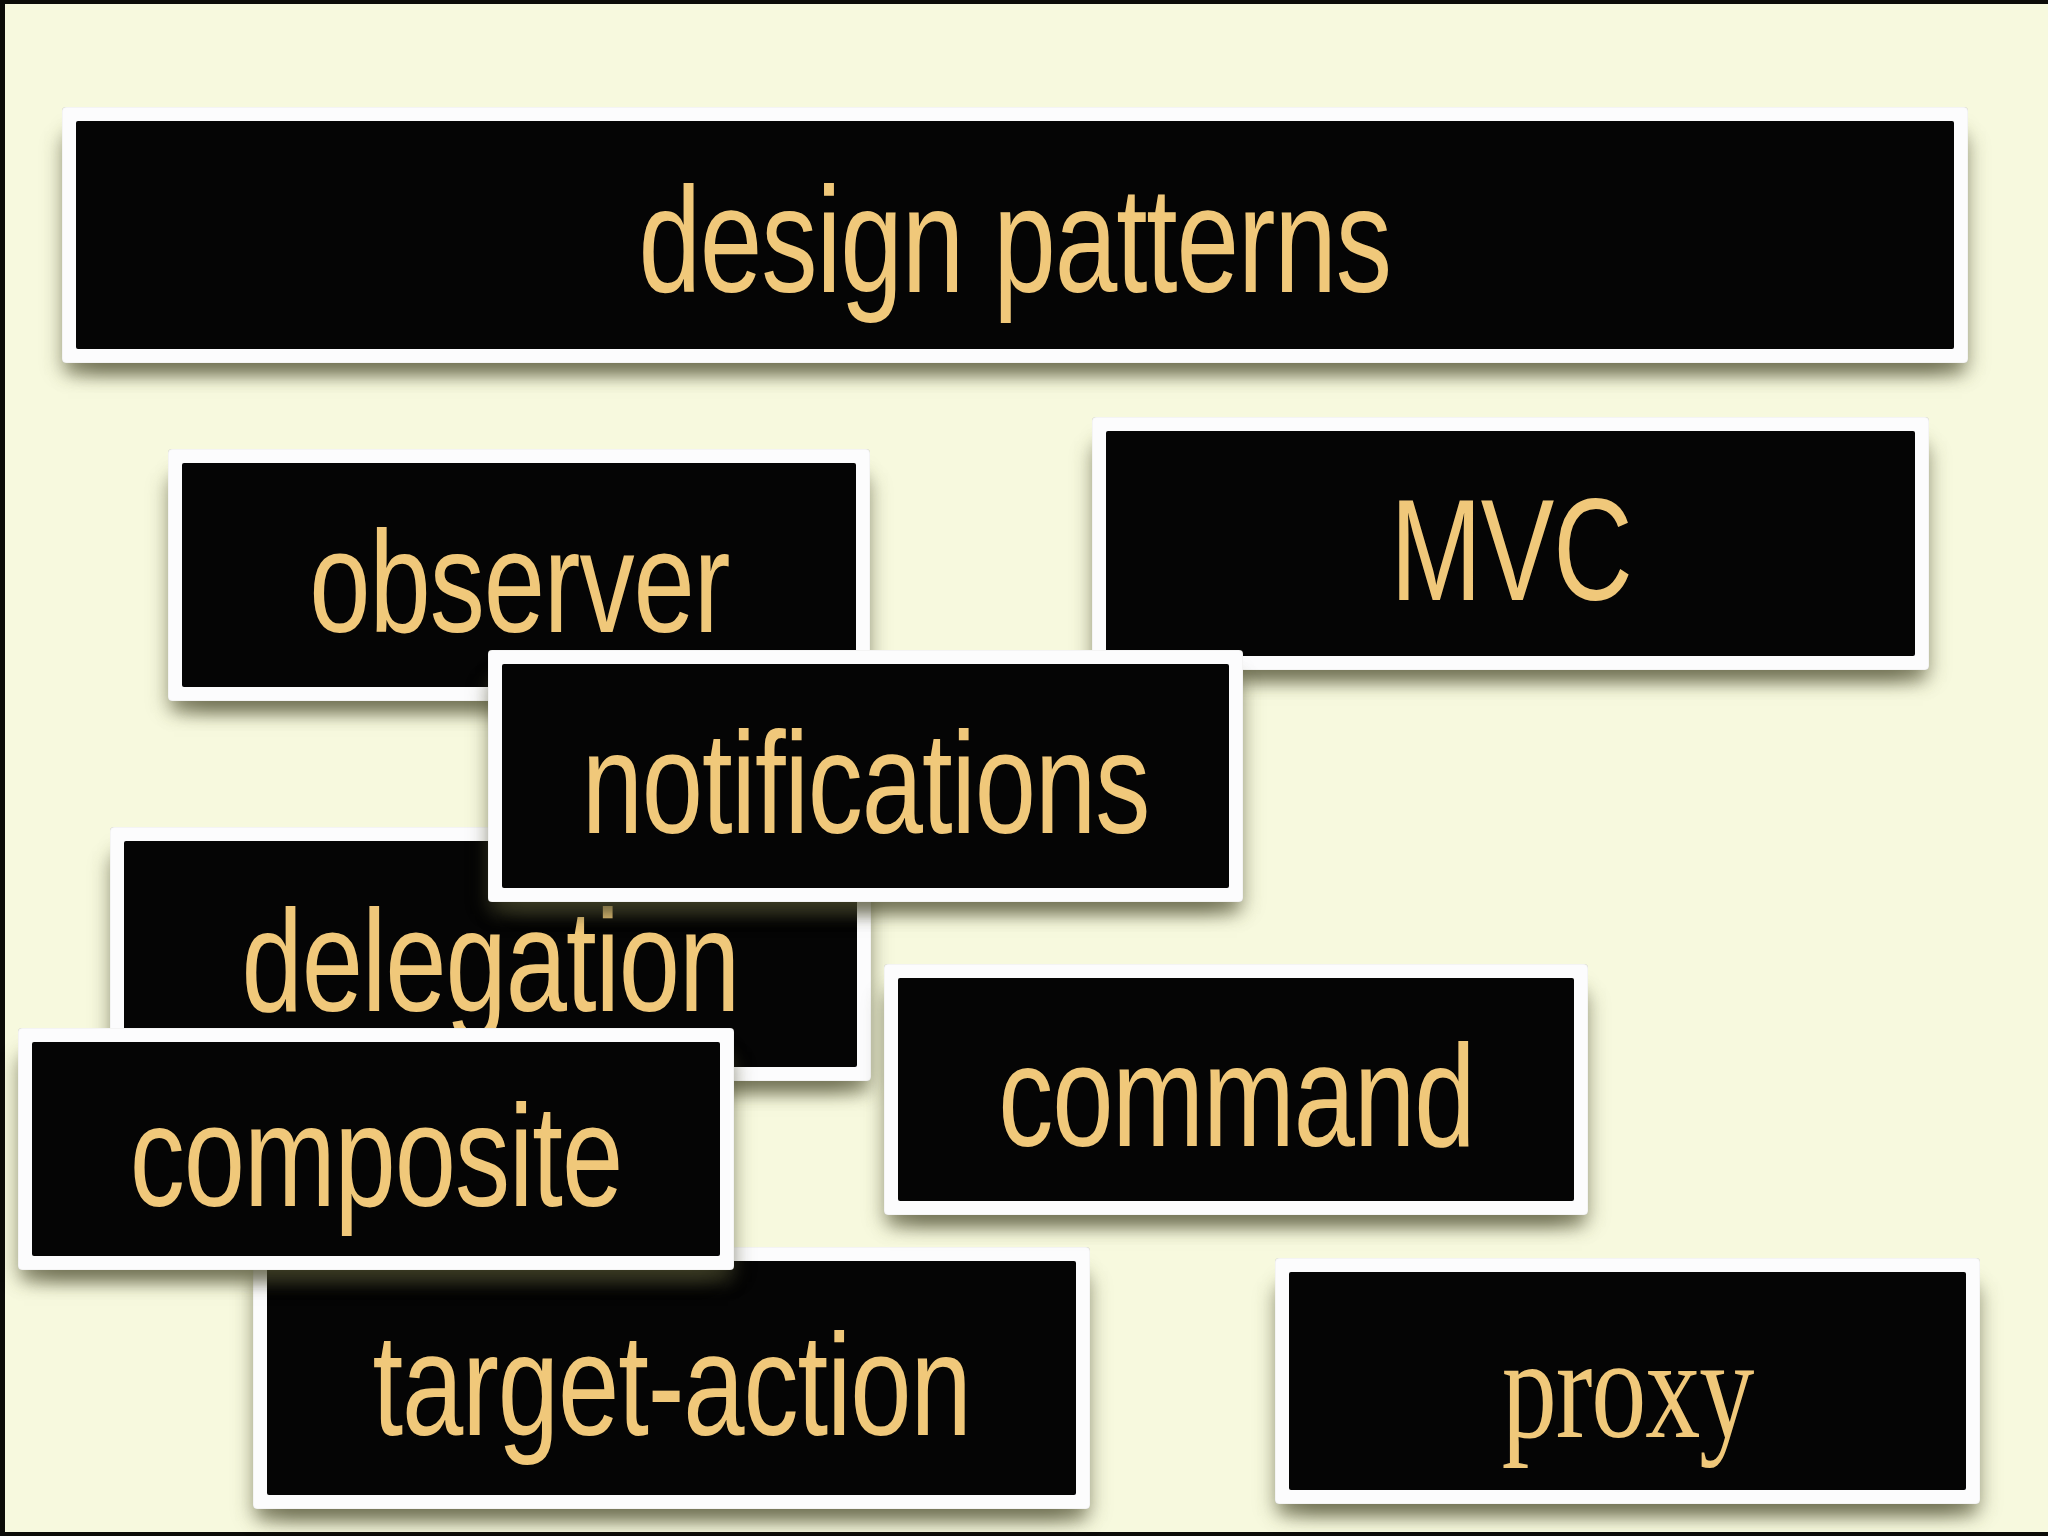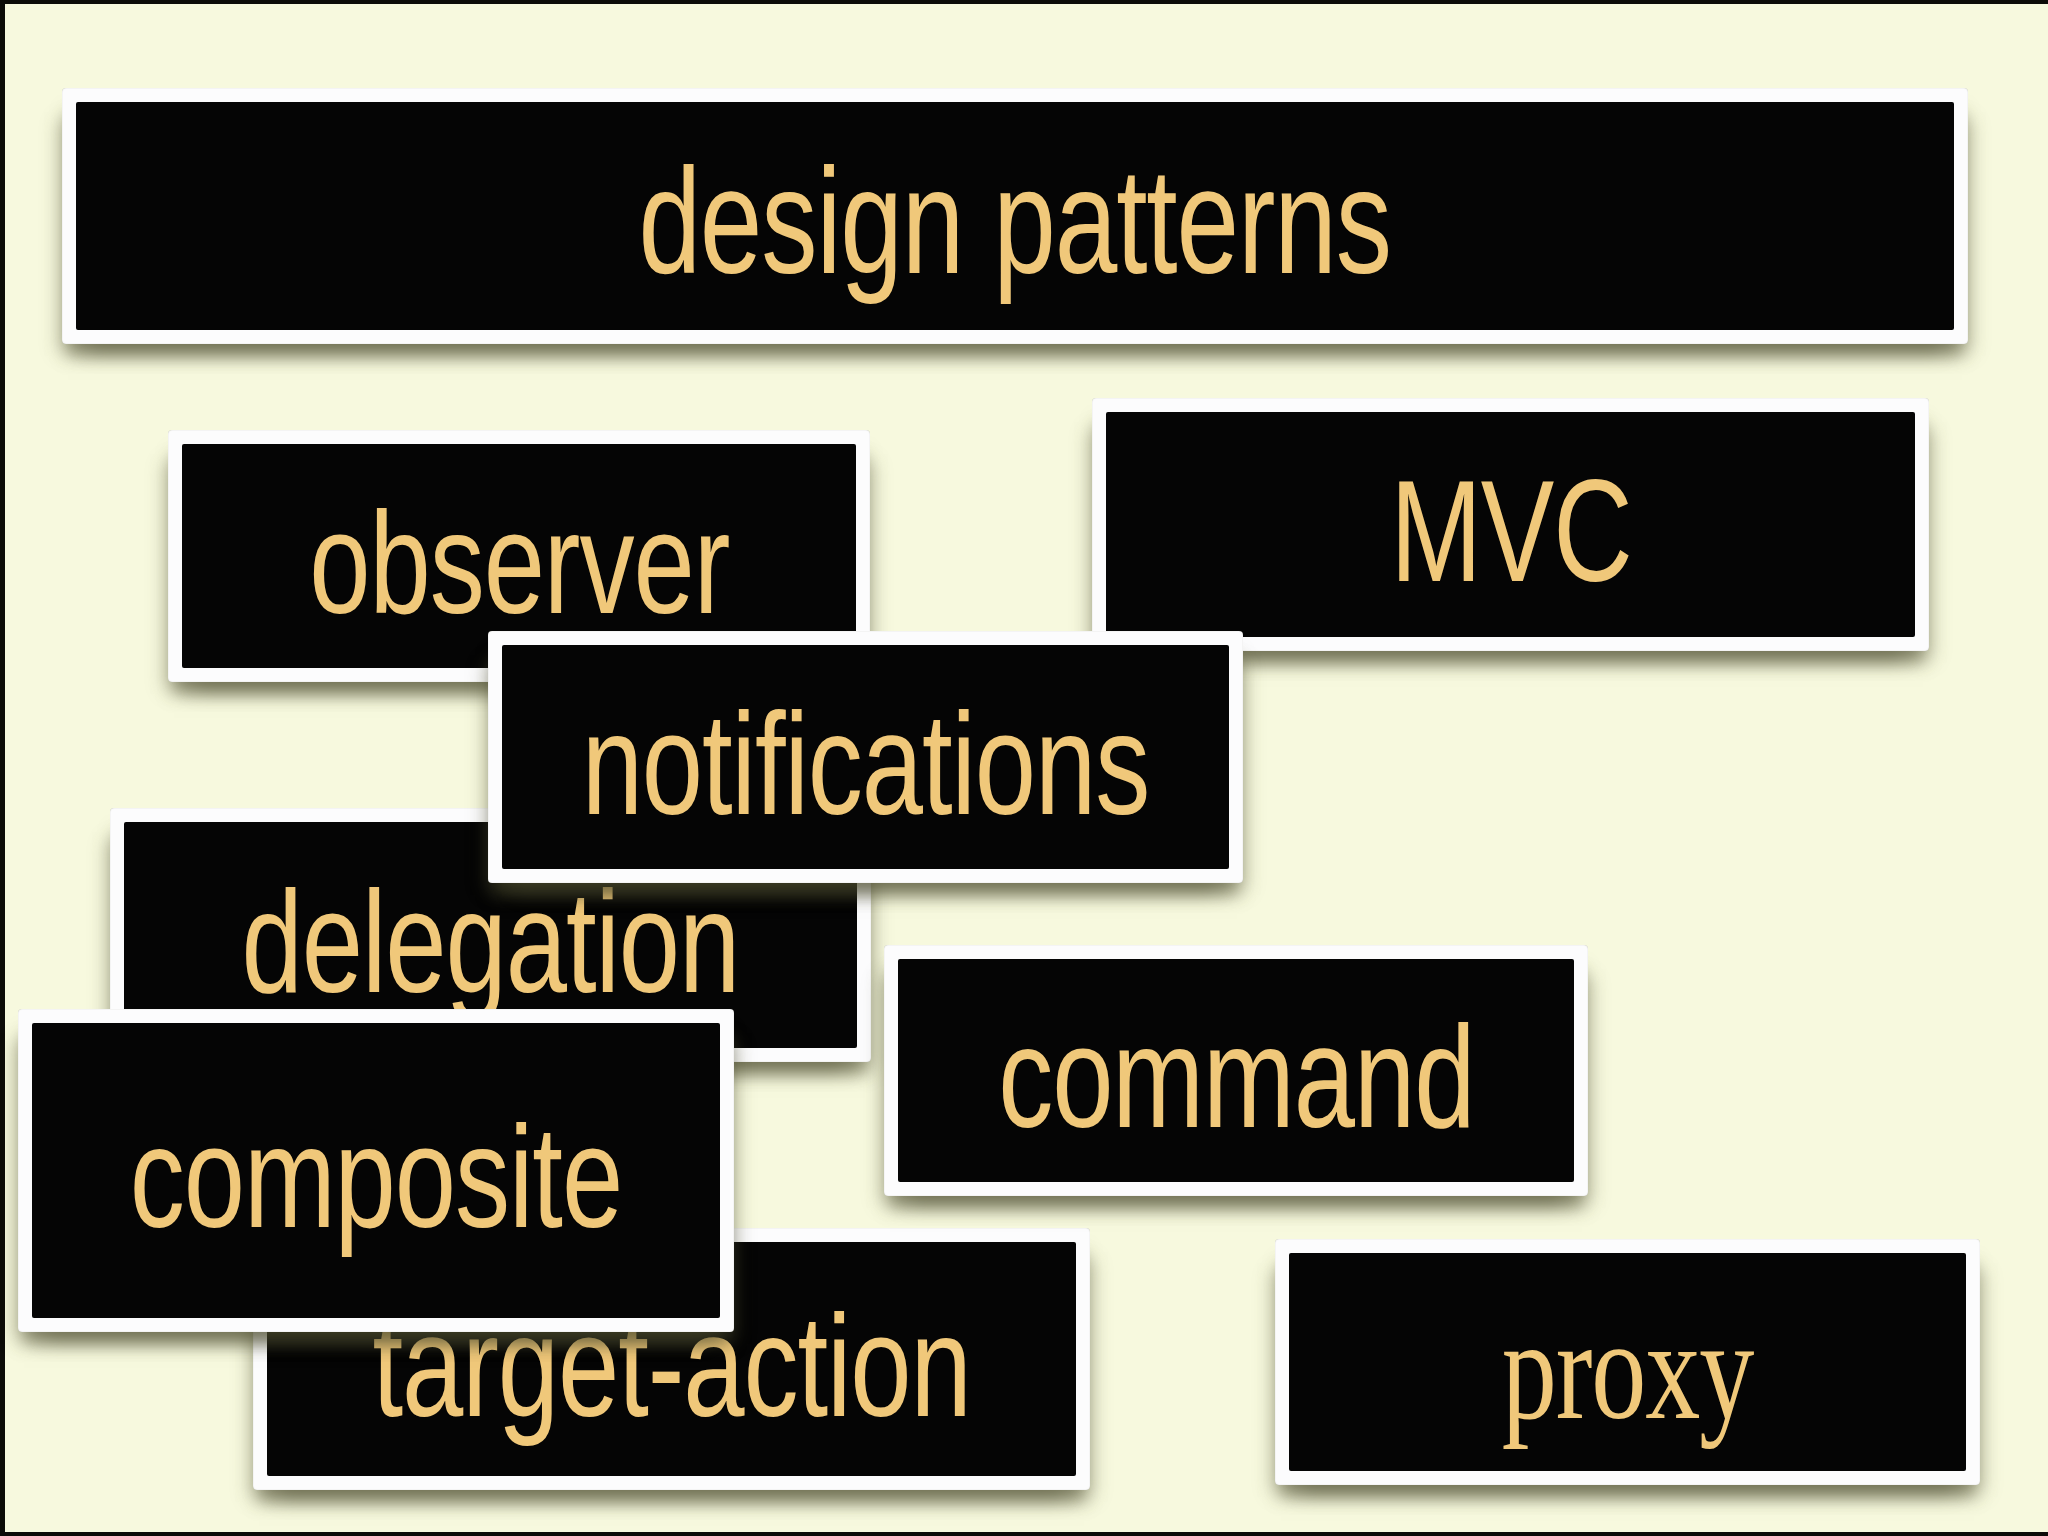--- a/index.html
+++ b/index.html
@@ -30,20 +30,21 @@
   .card {
     position: absolute;
     background: var(--card-frame-color);
     padding: 14px;
     border-radius: 4px;
     box-shadow:
       inset 0 0 1px rgba(120,120,100,0.6),
       0 18px 16px -6px rgba(75,75,45,0.50),
       14px 20px 18px -12px rgba(75,75,45,0.35),
       -14px 20px 18px -12px rgba(75,75,45,0.35);
+    margin-top: 19px;
   }
   .card-face {
     width: 100%; height: 100%;
     background: var(--card-face-color);
     border-radius: 2px;
     display: flex;
     align-items: center;
     justify-content: center;
     overflow: hidden;
   }
@@ -99,21 +100,21 @@
       <span class="card-label">delegation</span>
     </div>
   </div>
 
   <div class="card" style="left:884px; top:945px; width:704px; height:251px; z-index:2;">
     <div class="card-face">
       <span class="card-label">command</span>
     </div>
   </div>
 
-  <div class="card" style="left:18px; top:1009px; width:716px; height:323px; z-index:4;">
+  <div class="card" style="left:18px; top:1009px; width:716px; height:242px; z-index:4;">
     <div class="card-face">
       <span class="card-label">composite</span>
     </div>
   </div>
 
   <div class="card" style="left:253px; top:1228px; width:837px; height:262px; z-index:1;">
     <div class="card-face">
       <span class="card-label">target-action</span>
     </div>
   </div>

